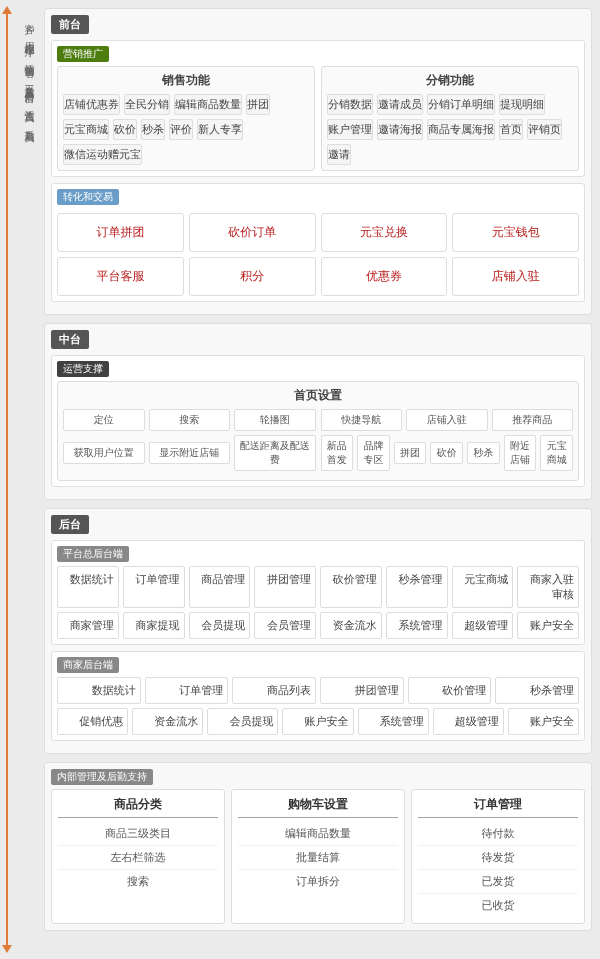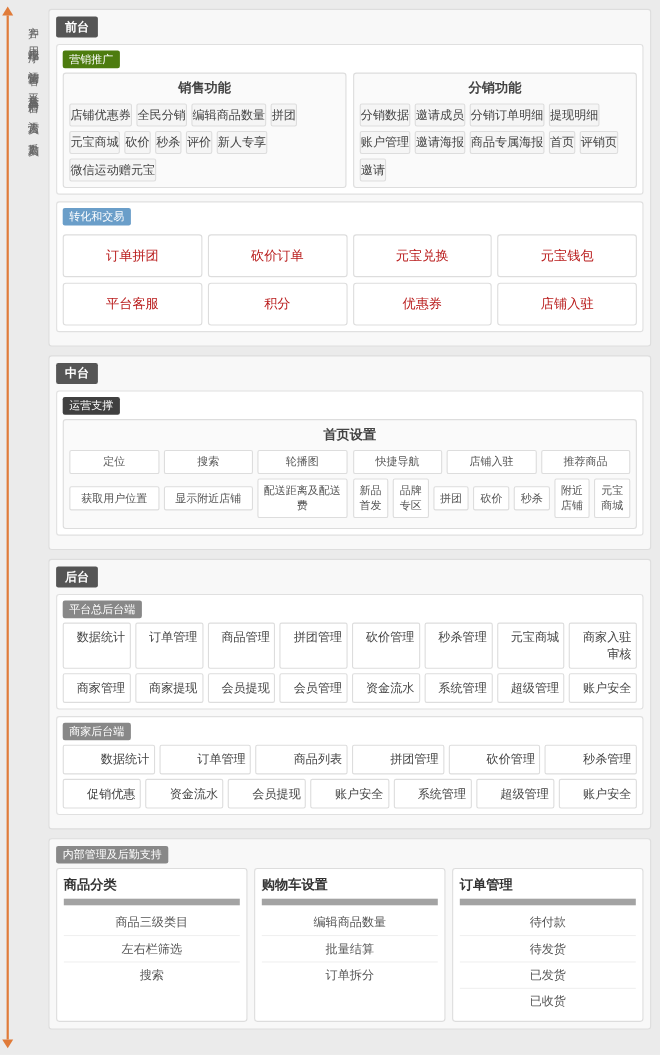--- a/index.html
+++ b/index.html
@@ -160,25 +160,25 @@
     }
 
     .bottom-col {
       background: #fff;
       border: 1px solid #ddd;
       border-radius: 3px;
       padding: 6px;
     }
 
     .bottom-col-title {
-      text-align: left;
+      text-align: center;
       font-size: 12px;
       font-weight: bold;
       color: #333;
-      border-bottom: 6px solid #a3a3a3;
+      border-bottom: 1px solid #a3a3a3;
       padding-bottom: 4px;
       margin-bottom: 4px;
     }
 
     .bottom-col-item {
       text-align: center;
       font-size: 11px;
       color: #555;
       padding: 4px 0;
       border-bottom: 1px solid #f0f0f0;

